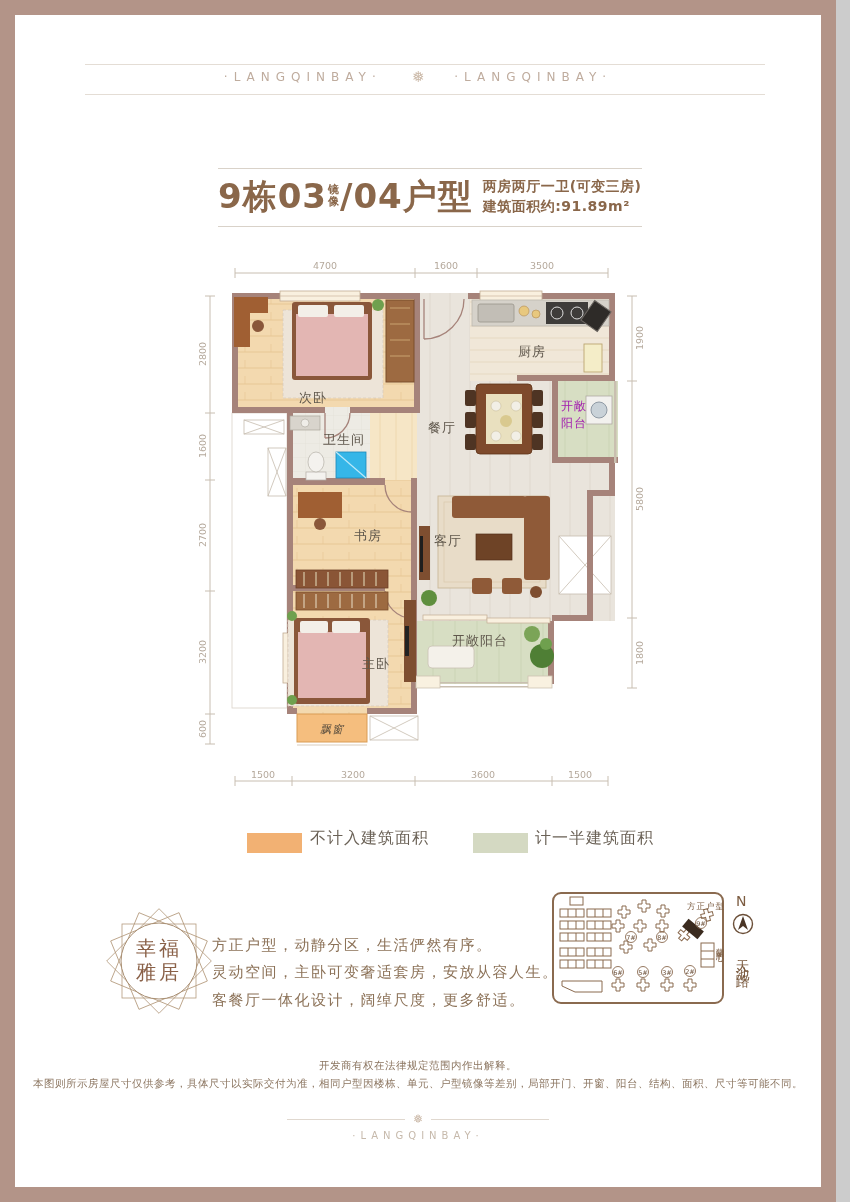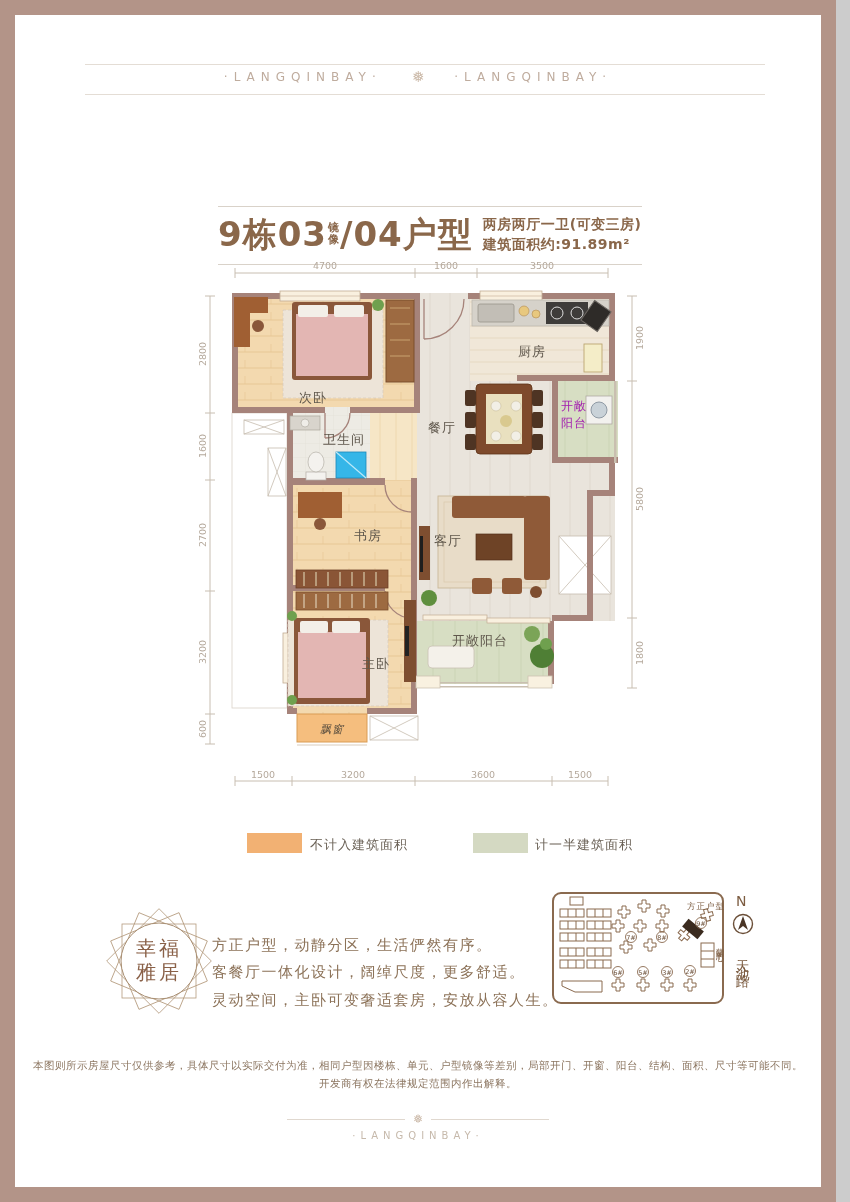--- a/index.html
+++ b/index.html
@@ -7,21 +7,21 @@
         font-family:"DejaVu Sans","Liberation Sans",sans-serif;}
   .frame{position:absolute;inset:0;border:15px solid #B39488;pointer-events:none;z-index:60;}
 
   
   .hdr-rule{position:absolute;left:85px;width:680px;height:1px;background:#E4DDD5;}
   .brand-row{position:absolute;left:0;top:68px;width:100%;display:flex;align-items:center;justify-content:center;gap:20px;}
   .wordmark{font-size:12px;letter-spacing:6px;color:#BFAC9E;background:#fff;padding:0 6px;}
   .snow{font-size:15px;color:#CBB9A8;background:#fff;padding:0 4px;}
 
   
-  .titleblock{position:absolute;left:218px;top:168px;width:424px;border-top:1px solid #D9D2C9;border-bottom:1px solid #D9D2C9;padding:7px 0 9px 0;margin-top:38px;}
+  .titleblock{position:absolute;left:218px;top:168px;width:424px;border-top:1px solid #D9D2C9;border-bottom:1px solid #D9D2C9;padding:7px 0 9px 0;}
   .title-row{display:flex;align-items:center;justify-content:flex-start;}
   .t-big{font-size:34px;font-weight:bold;color:#8A674A;letter-spacing:1px;line-height:1;}
   .t-mirror{display:flex;flex-direction:column;justify-content:center;margin:0 1px;}
   .t-mirror i{font-style:normal;font-size:11px;line-height:1.1;color:#8A674A;font-weight:bold;}
   .t-sub{display:flex;flex-direction:column;margin-left:10px;}
   .t-sub span{font-size:14px;color:#8A674A;font-weight:bold;line-height:1.45;letter-spacing:.5px;}
 
   
   .plan{position:absolute;left:180px;top:248px;width:500px;height:575px;}
   .plan svg{position:absolute;left:0;top:0;}
@@ -29,21 +29,21 @@
   .dim.v{transform:translate(-50%,-50%) rotate(-90deg);}
   .rlabel{position:absolute;transform:translate(-50%,-50%);font-size:13px;color:#5F574C;letter-spacing:1px;white-space:nowrap;z-index:5;}
   .rlabel.small{font-size:11px;font-style:italic;}
   .rlabel.white{color:#a21caf;font-size:12px;}
 
   
   .legend{position:absolute;left:0;top:828px;width:100%;height:30px;}
   .sw{position:absolute;width:55px;height:20px;top:5px;}
   .sw1{left:247px;background:#F2B173;}
   .sw2{left:473px;background:#D4D9C2;}
-  .legend span{position:absolute;top:8px;font-size:13px;color:#6B6257;letter-spacing:1px;}
+  .legend span{position:absolute;top:0;font-size:16px;color:#6B6257;letter-spacing:1px;}
   .lg1{left:310px;} .lg2{left:535px;}
 
   
   .seal{position:absolute;left:103px;top:905px;width:112px;height:112px;}
   .desc{position:absolute;left:212px;top:912px;margin-top:20px;}
   .desc div{font-size:15px;color:#8C7258;line-height:1.82;letter-spacing:1.5px;}
 
   
   .sitemap{position:absolute;left:550px;top:885px;width:212px;height:128px;}
   .sitemap .lbl{position:absolute;color:#7C5C41;white-space:nowrap;}
@@ -352,22 +352,22 @@
         <rect x="19" y="19" width="74" height="74" transform="rotate(67.5 56 56)"></rect>
       </g>
       <circle cx="56" cy="56" r="38" fill="#FFFFFF" stroke="#A98F73" stroke-width="1"></circle>
       <text x="56" y="50" text-anchor="middle" font-size="20" fill="#8A6148" letter-spacing="3" font-family="Liberation Serif, DejaVu Serif, serif">幸福</text>
       <text x="56" y="74" text-anchor="middle" font-size="20" fill="#8A6148" letter-spacing="3" font-family="Liberation Serif, DejaVu Serif, serif">雅居</text>
     </svg>
   </div>
 
   <div class="desc">
     <div>方正户型，动静分区，生活俨然有序。</div>
+    <div>灵动空间，主卧可变奢适套房，安放从容人生。</div>
     <div>客餐厅一体化设计，阔绰尺度，更多舒适。</div>
-    <div>灵动空间，主卧可变奢适套房，安放从容人生。</div>
   </div>
 
   <div class="sitemap">
     <svg width="212" height="128" viewBox="0 0 212 128">
       <defs>
         <path id="xbld" d="M-2,-6 h4 v4 h4 v4 h-4 v4 h-4 v-4 h-4 v-4 h4 z"></path>
       </defs>
       <rect x="3" y="8" width="170" height="110" rx="8" fill="none" stroke="#8A6A4F" stroke-width="2"></rect>
       <g fill="none" stroke="#8A6A4F" stroke-width="1">
         <rect x="20" y="12" width="13" height="8"></rect>
@@ -428,22 +428,22 @@
         <path d="M193,31 L198,45 L193,41 L188,45 Z" fill="#4A3526"></path>
       </g>
     </svg>
     <span class="lbl park">方正户型</span>
     <span class="lbl mktg">营销中心</span>
     <span class="lbl north">N</span>
     <span class="lbl road">天池路</span>
   </div>
 
   <div class="disclaimer">
+    <div>开发商有权在法律规定范围内作出解释。</div>
     <div>本图则所示房屋尺寸仅供参考，具体尺寸以实际交付为准，相同户型因楼栋、单元、户型镜像等差别，局部开门、开窗、阳台、结构、面积、尺寸等可能不同。</div>
-    <div>开发商有权在法律规定范围内作出解释。</div>
   </div>
 
   <div class="footer">
     <div class="f-row">
       <div class="f-line"></div>
       <span class="f-snow">❅</span>
       <div class="f-line"></div>
     </div>
     <span class="f-mark">·LANGQINBAY·</span>
   </div>

